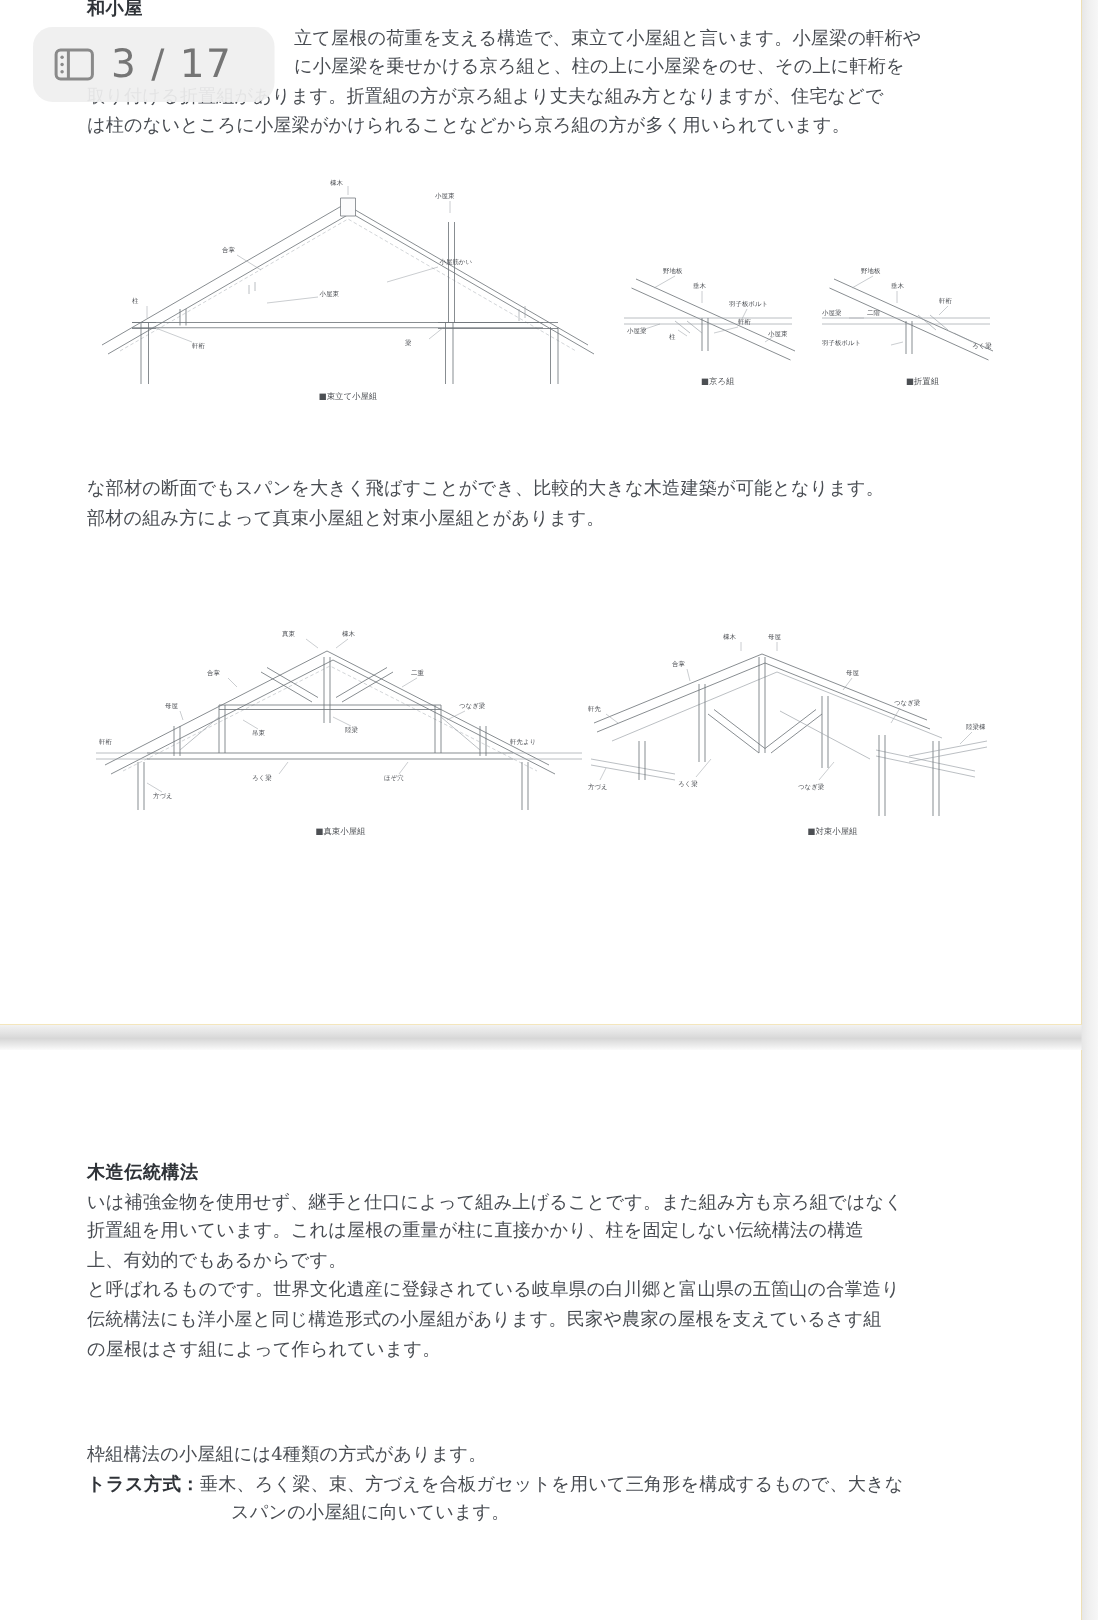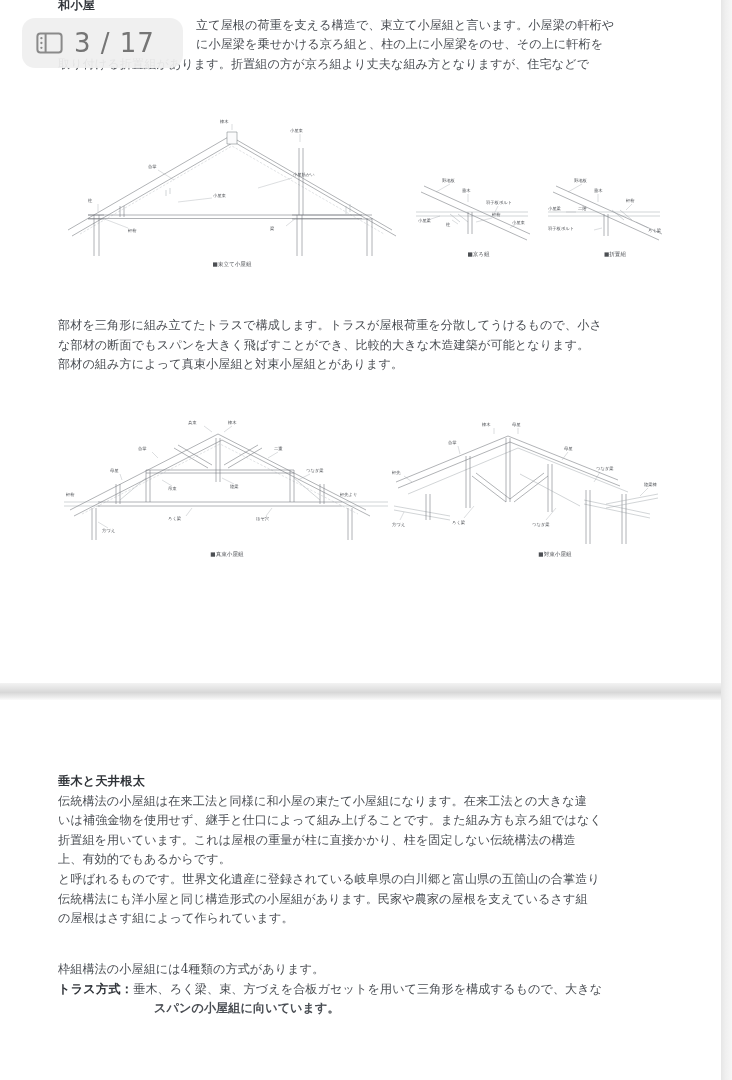--- a/index.html
+++ b/index.html
@@ -54,20 +54,21 @@
 
 <div id="viewer">
 
   <div class="page" id="page-a"></div>
 
   <div class="doc" style="top:-4px;">
     <p class="h blurry">和小屋</p>
     <p class="blurry" style="text-indent:138px;">立て屋根の荷重を支える構造で、束立て小屋組と言います。小屋梁の軒桁や</p>
     <p class="blurry" style="text-indent:138px;">に小屋梁を乗せかける京ろ組と、柱の上に小屋梁をのせ、その上に軒桁を</p>
     <p class="blurry">取り付ける折置組があります。折置組の方が京ろ組より丈夫な組み方となりますが、住宅などで</p>
+    <p class="blurry">は柱のないところに小屋梁がかけられることなどから京ろ組の方が多く用いられています。</p>
   </div>
 
   <div class="fig" style="left:62px; top:118px; width:340px;">
     <svg width="340" height="142" viewBox="0 0 340 142">
 
       <path class="ln" d="M6 112 L168 18"></path>
       <path class="ln" d="M10 118 L172 24"></path>
       <path class="ln" d="M168 18 L330 112"></path>
       <path class="ln" d="M172 24 L334 118"></path>
       <path class="lnd" d="M18 116 L170 28 L322 116"></path>
@@ -157,21 +158,20 @@
       <text class="lbl" x="86" y="30">軒桁</text>
       <text class="lbl" x="8" y="38">小屋梁</text>
       <text class="lbl" x="38" y="38">二階</text>
       <text class="lbl" x="8" y="58">羽子板ボルト</text>
       <text class="lbl" x="108" y="60">ろく梁</text>
     </svg>
     <div class="cap blurry">■折置組</div>
   </div>
 
   <div class="doc" style="top:316px;">
-    <p class="blurry">部材を三角形に組み立てたトラスで構成します。トラスが屋根荷重を分散してうけるもので、小さ</p>
     <p class="blurry">な部材の断面でもスパンを大きく飛ばすことができ、比較的大きな木造建築が可能となります。</p>
     <p class="blurry">部材の組み方によって真束小屋組と対束小屋組とがあります。</p>
   </div>
 
   <div class="fig" style="left:62px; top:418px; width:330px;">
     <svg width="330" height="132" viewBox="0 0 330 132">
 
       <path class="ln" d="M8 92 L156 16"></path>
       <path class="ln" d="M12 98 L160 22"></path>
       <path class="ln" d="M156 16 L304 92"></path>
@@ -288,36 +288,35 @@
       <text class="lbl" x="2" y="106">方づえ</text>
     </svg>
     <div class="cap blurry">■対束小屋組</div>
   </div>
 
   <div id="page-gap"></div>
 
   <div class="page" id="page-b"></div>
 
   <div class="doc" style="top:772px;">
-    <p class="h blurry">垂木と天井根太</p>
-    <p class="blurry">伝統構法の小屋組は在来工法と同様に和小屋の束たて小屋組になります。在来工法との大きな違</p>
+    <p class="h blurry">木造伝統構法</p>
     <p class="blurry">いは補強金物を使用せず、継手と仕口によって組み上げることです。また組み方も京ろ組ではなく</p>
     <p class="blurry">折置組を用いています。これは屋根の重量が柱に直接かかり、柱を固定しない伝統構法の構造</p>
     <p class="blurry">上、有効的でもあるからです。</p>
     <p class="blurry">と呼ばれるものです。世界文化遺産に登録されている岐阜県の白川郷と富山県の五箇山の合掌造り</p>
     <p class="blurry">伝統構法にも洋小屋と同じ構造形式の小屋組があります。民家や農家の屋根を支えているさす組</p>
     <p class="blurry">の屋根はさす組によって作られています。</p>
   </div>
 
   <div class="doc" style="top:960px;">
     <p class="blurry">枠組構法の小屋組には4種類の方式があります。</p>
     <p class="blurry">
       <span class="h">トラス方式</span><span class="h">：</span><span>垂木、ろく梁、束、方づえを合板ガセットを用いて三角形を構成するもので、大きな</span>
     </p>
-    <p class="blurry" style="text-indent:96px;font-weight:bold;">スパンの小屋組に向いています。</p>
+    <p class="blurry" style="text-indent:96px;">スパンの小屋組に向いています。</p>
   </div>
 
   <div id="right-gutter"></div>
 
   <div id="page-indicator">
     <span class="pi-icon">
       <svg viewBox="0 0 27 22" width="27" height="22">
         <rect x="1.4" y="1.4" width="24.2" height="19.2" rx="3" ry="3" fill="none" stroke="#8a8a8a" stroke-width="2"></rect>
         <line x1="9.6" y1="1.6" x2="9.6" y2="20.4" stroke="#8a8a8a" stroke-width="2"></line>
         <circle cx="5.4" cy="6.2" r="1.15" fill="#8a8a8a"></circle>

